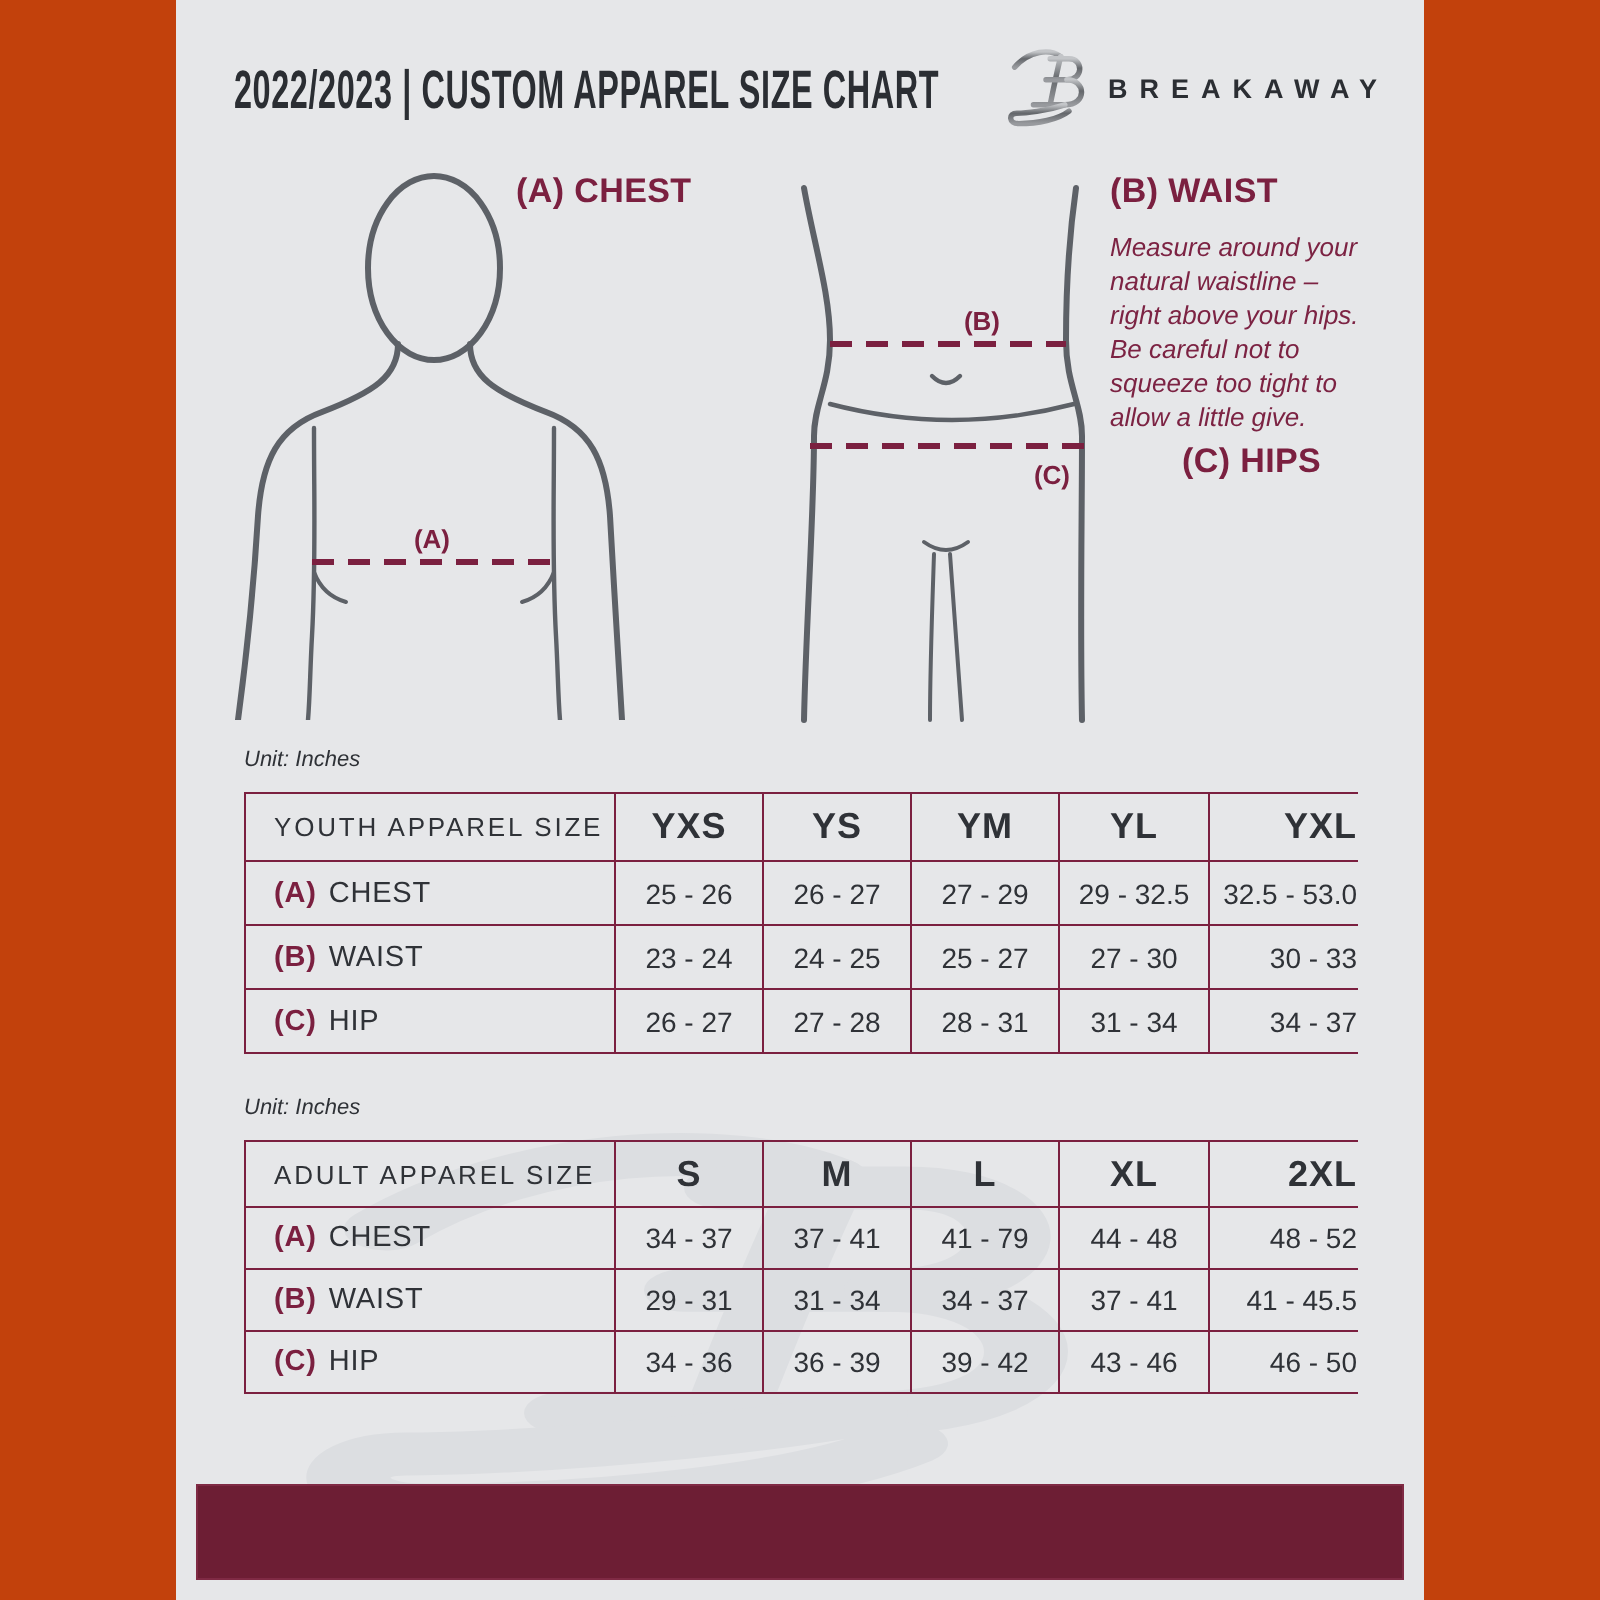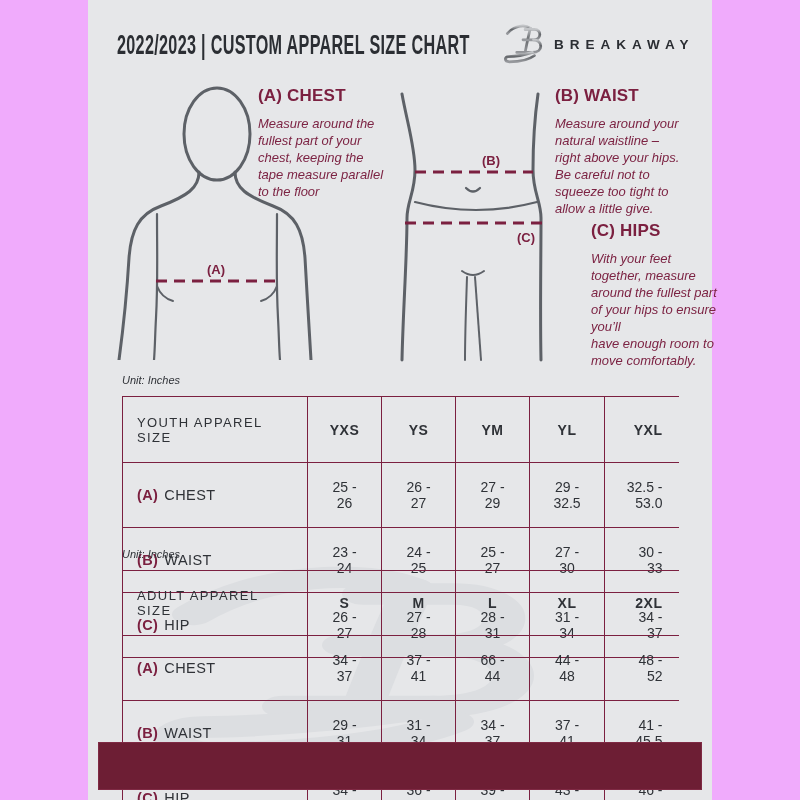--- a/index.html
+++ b/index.html
@@ -1,16 +1,16 @@
 <!DOCTYPE html>
 <html><head>
 <meta charset="utf-8">
 <style>
   html,body{margin:0;padding:0;background:#000;}
-  .canvas{position:relative;width:800px;height:800px;background:#f0abfc;overflow:hidden;
+  .canvas{position:relative;width:800px;height:800px;background:#c2410c;overflow:hidden;
           font-family:"Liberation Sans",sans-serif;}
   .page{position:absolute;left:88px;top:0;width:624px;height:800px;background:#e6e7e9;}
 
   
   .doc-title{position:absolute;left:29px;top:30px;font-size:27px;font-weight:700;
              color:#2b2e33;letter-spacing:.5px;white-space:nowrap;
              transform:scaleX(.60);transform-origin:0 50%;}
   .logo{position:absolute;left:414px;top:20px;width:42px;height:46px;}
   .brand{position:absolute;left:466px;top:37px;font-size:13.5px;font-weight:700;
          letter-spacing:6px;color:#2b2e33;white-space:nowrap;}
@@ -32,25 +32,25 @@
   
   .tbl-block{position:absolute;left:34px;width:556px;}
   .youth-block{top:370px;}
   .adult-block{top:544px;}
   .tbl-title{text-align:center;font-size:15.5px;font-weight:700;color:#2f3237;
              letter-spacing:.4px;line-height:20px;}
   .tbl-unit{text-align:left;font-size:11px;font-style:italic;color:#2f3237;
             line-height:18px;margin-top:1px;}
   table{margin-top:7px;width:556px;border-collapse:collapse;table-layout:fixed;}
   th,td{border-top:1.5px solid #7b2040;border-bottom:1.5px solid #7b2040;
-        border-left:1.5px solid #7b2040;text-align:center;padding:16px;}
+        border-left:1.5px solid #7b2040;text-align:center;padding:0;}
   th:last-child,td:last-child{border-right:none;text-align:right;}
   .youth-block th{height:33px;} .youth-block td{height:31px;}
   .adult-block th{height:32px;} .adult-block td{height:30px;}
-  th{font-size:14px;font-weight:700;color:#2f3237;letter-spacing:.5px;}
+  th{font-size:18px;font-weight:700;color:#2f3237;letter-spacing:.5px;}
   th.c0{font-size:13px;font-weight:500;letter-spacing:1.4px;text-align:left;padding-left:14px;}
   td{font-size:14px;color:#2f3237;}
   td.c0{text-align:left;padding-left:14px;font-size:14.5px;letter-spacing:.4px;}
   td.c0 .key{color:#7b2040;font-weight:700;margin-right:6px;}
 
   
   .watermark{position:absolute;left:55px;top:548px;width:400px;height:225px;opacity:1;}
   .footer-bar{position:absolute;left:10px;top:742px;width:604px;height:48px;
               background:#6d1e34;border:1px solid #7f2a44;box-sizing:border-box;}
 </style>
@@ -114,44 +114,32 @@
         <path d="M83 185 C85 215 87 242 89 268" stroke-width="2"></path>
       </g>
       <path d="M23 80 H141" stroke="#7b2040" stroke-width="3" stroke-dasharray="11 7" fill="none"></path>
       <text class="figlab" x="99" y="73">(B)</text>
       <path d="M13 131 H153" stroke="#7b2040" stroke-width="3" stroke-dasharray="11 7" fill="none"></path>
       <text class="figlab" x="134" y="150">(C)</text>
     </svg>
 
     <div class="desc desc-chest">
       <h3>(A) CHEST</h3>
-      <p>Measure around the
-fullest part of your
-chest, keeping the
-tape measure parallel
-to the floor</p>
     </div>
     <div class="desc desc-waist">
       <h3>(B) WAIST</h3>
       <p>Measure around your
 natural waistline –
 right above your hips.
 Be careful not to
 squeeze too tight to
 allow a little give.</p>
     </div>
     <div class="desc desc-hips">
       <h3>(C) HIPS</h3>
-      <p>With your feet
-together, measure
-around the fullest part
-of your hips to ensure
-you’ll
-have enough room to
-move comfortably.</p>
     </div>
 
     <div class="tbl-block youth-block">
       <div class="tbl-unit">Unit: Inches</div>
       <table>
         <colgroup>
             <col style="width:185px">
             <col style="width:74px">
             <col style="width:74px">
             <col style="width:74px">
@@ -216,21 +204,21 @@
             <th>L</th>
             <th>XL</th>
             <th>2XL</th>
           </tr>
         </thead>
         <tbody>
           <tr>
             <td class="c0"><span class="key">(A)</span><span>CHEST</span></td>
             <td>34 - 37</td>
             <td>37 - 41</td>
-            <td>66 - 44</td>
+            <td>41 - 79</td>
             <td>44 - 48</td>
             <td>48 - 52</td>
           </tr>
           <tr>
             <td class="c0"><span class="key">(B)</span><span>WAIST</span></td>
             <td>29 - 31</td>
             <td>31 - 34</td>
             <td>34 - 37</td>
             <td>37 - 41</td>
             <td>41 - 45.5</td>

